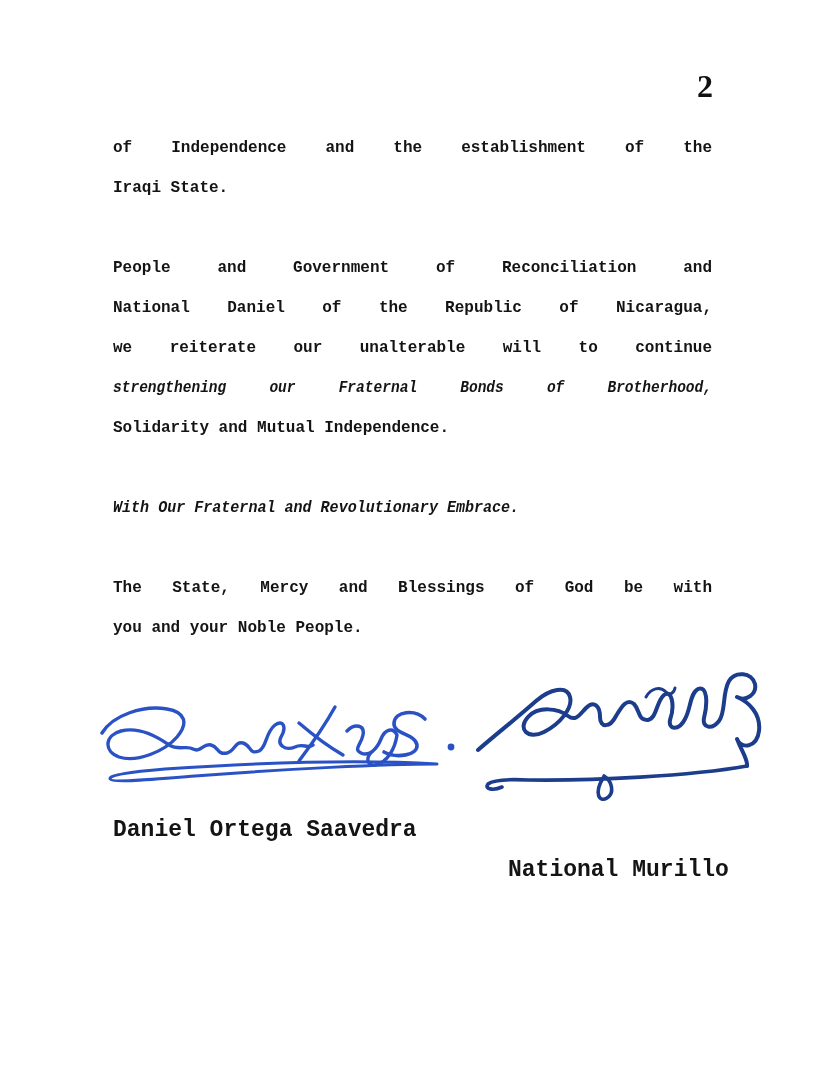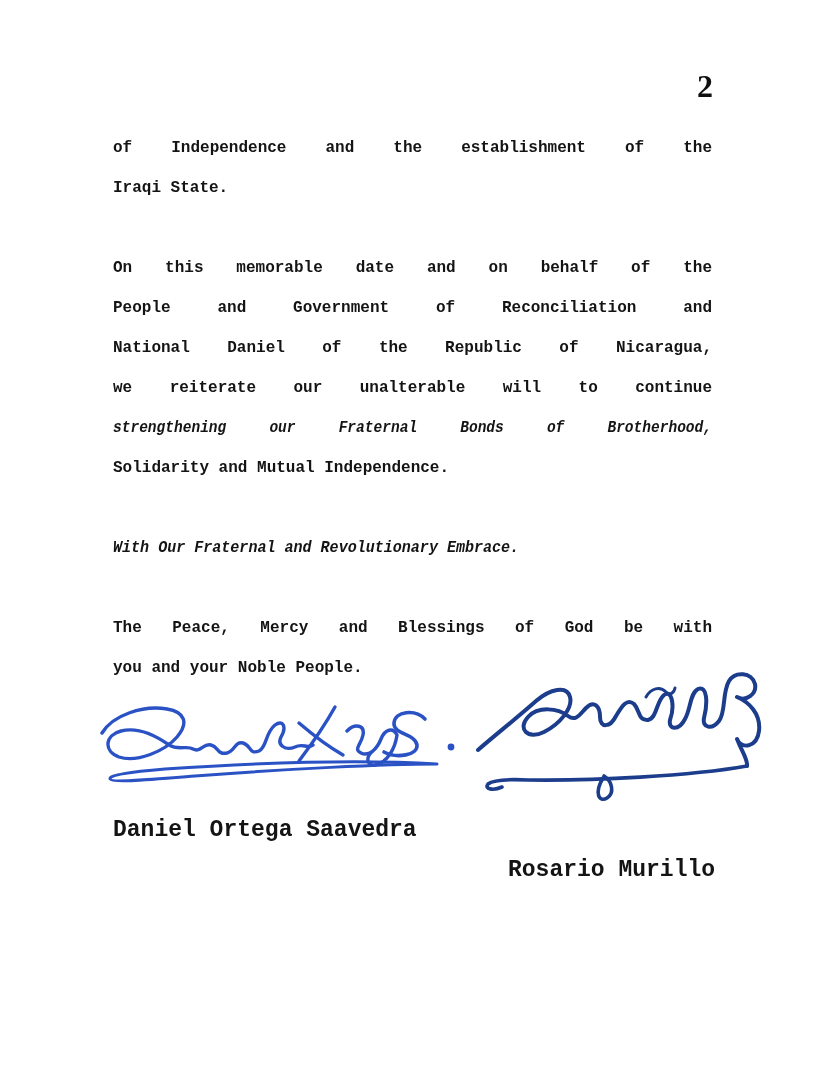--- a/index.html
+++ b/index.html
@@ -96,42 +96,41 @@
   <div class="body-col">
 
     <div>
       <div class="ln j">of Independence and the establishment of the</div>
       <div class="ln">Iraqi State.</div>
     </div>
 
     <div class="spacer"></div>
 
     <div>
-      <div class="ln j">On this memorable date and on behalf of the</div>
       <div class="ln j">People and Government of Reconciliation and</div>
       <div class="ln j">National Daniel of the Republic of Nicaragua,</div>
       <div class="ln j">we reiterate our unalterable will to continue</div>
       <div class="cond-wrap">
         <div class="ln c-just">strengthening our Fraternal Bonds of Brotherhood,</div>
       </div>
       <div class="ln">Solidarity and Mutual Independence.</div>
     </div>
 
     <div class="spacer"></div>
 
     <div>
       <div class="cond-wrap">
         <div class="ln c-plain">With Our Fraternal and Revolutionary Embrace.</div>
       </div>
     </div>
 
     <div class="spacer"></div>
 
     <div>
-      <div class="ln j">The Peace, Mercy and Blessings of God be with</div>
+      <div class="ln j">The State, Mercy and Blessings of God be with</div>
       <div class="ln">you and your Noble People.</div>
     </div>
 
   </div>
 
   <svg class="sig sig-left" width="382" height="96" viewBox="0 0 382 96">
     <path stroke-width="3.4" d="M 17,40 C 28,22 58,12 82,16 C 100,19 104,30 92,44 C 80,58 52,70 34,64 C 18,58 20,42 36,38 C 52,34 70,42 84,52 C 94,58 102,52 108,56 C 116,60 118,50 126,52 C 134,54 132,62 142,60 C 150,58 150,48 158,50 C 166,52 164,62 174,58 C 182,54 180,40 190,32 C 198,26 202,34 196,44 C 192,52 200,58 210,54 C 218,50 222,56 228,52" stroke="#2a52c5"></path>
     <path stroke-width="3.4" d="M 250,14 C 240,32 226,52 214,68" stroke="#2a52c5"></path>
     <path stroke-width="3.4" d="M 214,30 C 228,42 244,54 258,62" stroke="#2a52c5"></path>
     <path stroke-width="3.4" d="M 262,38 C 270,30 280,32 278,42 C 276,52 268,56 276,60 C 284,64 292,56 296,46 C 300,36 308,34 312,42 C 310,56 302,70 290,72 C 282,73 280,64 288,58" stroke="#2a52c5"></path>
@@ -142,16 +141,16 @@
 
   <svg class="sig sig-right" width="304" height="142" viewBox="0 0 304 142">
     <path stroke-width="4" d="M 12,84 C 28,70 52,51 70,35 C 84,23 101,19 104,31 C 107,42 94,58 78,66 C 62,74 51,63 62,51 C 72,40 92,42 102,50 C 110,56 114,48 120,42 C 128,34 134,40 134,51 C 134,62 144,62 150,50 C 156,40 161,32 168,38 C 174,44 172,55 182,54 C 191,52 190,36 198,29 C 206,23 209,40 204,54 C 202,64 213,65 219,53 C 225,42 224,27 232,23 C 241,19 242,36 238,52 C 236,62 246,64 253,55 C 260,46 256,27 263,15 C 269,5 286,6 289,18 C 291,28 280,36 271,31 C 283,36 295,48 293,65 C 291,81 276,84 271,73 C 277,88 282,94 281,100" stroke="#1c3c8c"></path>
     <path stroke-width="3.6" d="M 281,100 C 225,110 125,115 62,114 C 42,113 27,114 22,118 C 18,123 27,125 36,121" stroke="#1c3c8c"></path>
     <path stroke-width="3.6" d="M 137,112 C 128,127 133,137 141,132 C 149,127 146,115 138,110" stroke="#1c3c8c"></path>
     <path stroke-width="3" d="M 180,31 C 185,22 194,20 200,26 C 204,30 208,27 209,22" stroke="#1c3c8c"></path>
   </svg>
 
   <div class="names-row">
     <span class="name-left">Daniel Ortega Saavedra</span>
-    <span class="name-right">Rosario Murillo</span>
+    <span class="name-right">National Murillo</span>
   </div>
 
 </div>
 
 </body></html>

